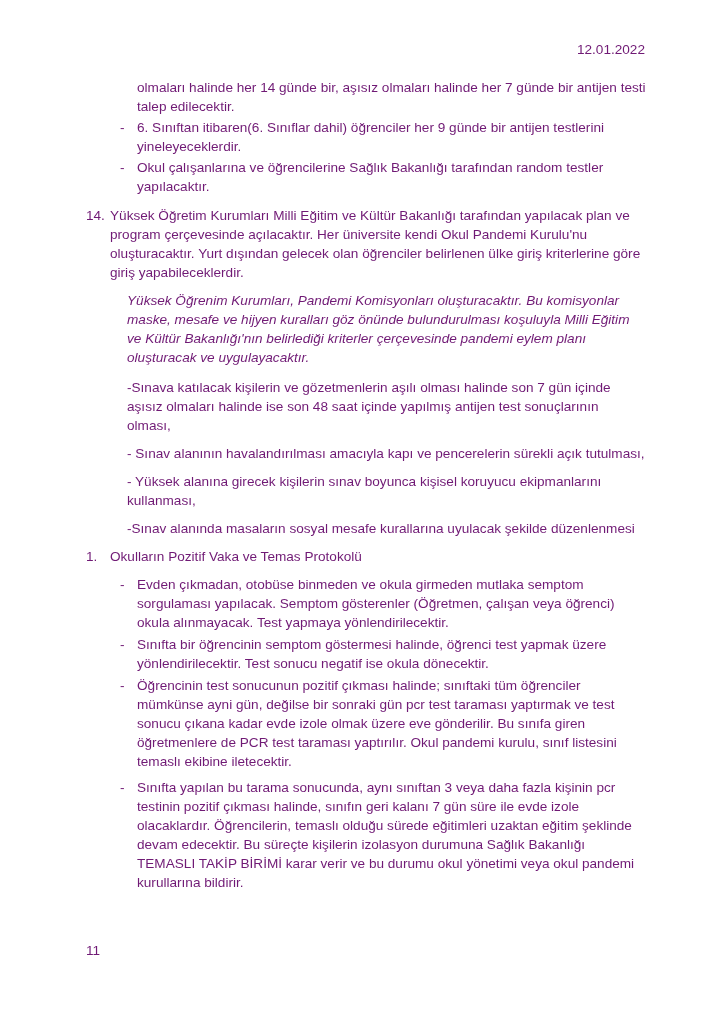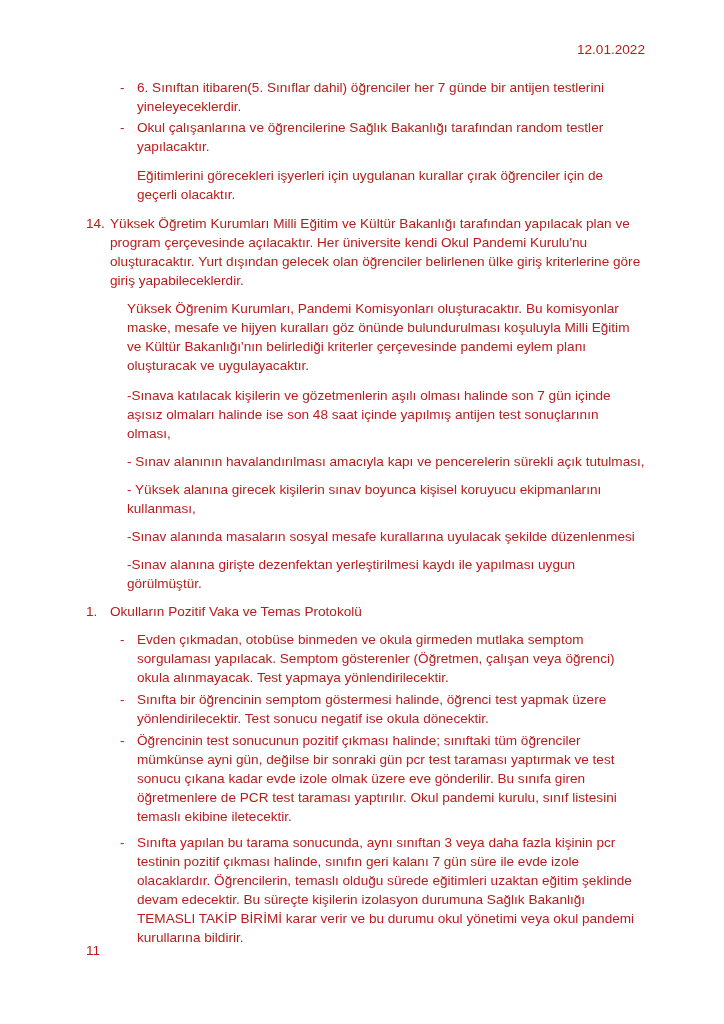--- a/index.html
+++ b/index.html
@@ -5,42 +5,42 @@
   * { margin: 0; padding: 0; box-sizing: border-box; }
   html, body { background: #ffffff; }
   .page {
     position: relative;
     width: 724px;
     height: 1024px;
     background: #ffffff;
     font-family: "Liberation Sans", sans-serif;
     font-size: 13.6px;
     line-height: 19px;
-    color: #b91c1c;
+    color: #701a75;
     overflow: hidden;
   }
   .date {
     position: absolute;
     top: 40px;
     right: 79px;
     font-size: 13.6px;
   }
   .content {
     position: absolute;
     top: 78px;
     left: 86px;
     width: 560px;
   }
   
   .hang-para { padding-left: 51px; margin-bottom: 2px; }
   .dash-item { display: flex; margin-bottom: 2px; }
   .dash-item .marker { flex: 0 0 17px; margin-left: 34px; }
   .dash-item .txt { flex: 1; }
   .gap-md { margin-bottom: 10px; }
-  .sub-para { padding-left: 41px; margin-bottom: 11px; }
+  .sub-para { padding-left: 41px; margin-bottom: 11px; font-style: italic; }
   .numbered { display: flex; margin-bottom: 9px; justify-content: center; }
   .numbered .num { flex: 0 0 24px; }
   .numbered .ntxt { flex: 1; }
   .condition { padding-left: 41px; margin-bottom: 9px; }
   .b16 { margin-bottom: 3px; }
   .b16-gap { margin-top: 7px; }
   .page-number {
     position: absolute;
     top: 941px;
     left: 86px;
@@ -50,46 +50,45 @@
 </style>
 </head>
 <body>
 
 <div class="page">
 
   <div class="date">12.01.2022</div>
 
   <div class="content">
 
+    <p class="hang-para">olmaları halinde her 14 günde bir, aşısız olmaları halinde her 7 günde bir antijen testi talep edilecektir.</p>
 
     <div class="dash-item">
       <span class="marker">-</span>
-      <span class="txt">6. Sınıftan itibaren(5. Sınıflar dahil) öğrenciler her 7 günde bir antijen testlerini yineleyeceklerdir.</span>
+      <span class="txt">6. Sınıftan itibaren(6. Sınıflar dahil) öğrenciler her 9 günde bir antijen testlerini yineleyeceklerdir.</span>
     </div>
 
     <div class="dash-item gap-md">
       <span class="marker">-</span>
       <span class="txt">Okul çalışanlarına ve öğrencilerine Sağlık Bakanlığı tarafından random testler yapılacaktır.</span>
     </div>
 
-    <p class="hang-para gap-md">Eğitimlerini görecekleri işyerleri için uygulanan kurallar çırak öğrenciler için de geçerli olacaktır.</p>
 
     <div class="numbered">
       <span class="num">14.</span>
       <span class="ntxt">Yüksek Öğretim Kurumları Milli Eğitim ve Kültür Bakanlığı tarafından yapılacak plan ve program çerçevesinde açılacaktır. Her üniversite kendi Okul Pandemi Kurulu'nu oluşturacaktır. Yurt dışından gelecek olan öğrenciler belirlenen ülke giriş kriterlerine göre giriş yapabileceklerdir.</span>
     </div>
 
     <p class="sub-para">Yüksek Öğrenim Kurumları, Pandemi Komisyonları oluşturacaktır. Bu komisyonlar maske, mesafe ve hijyen kuralları göz önünde bulundurulması koşuluyla Milli Eğitim ve Kültür Bakanlığı'nın belirlediği kriterler çerçevesinde pandemi eylem planı oluşturacak ve uygulayacaktır.</p>
 
 
     <p class="condition">-Sınava katılacak kişilerin ve gözetmenlerin aşılı olması halinde son 7 gün içinde aşısız olmaları halinde ise son 48 saat içinde yapılmış antijen test sonuçlarının olması,</p>
     <p class="condition">- Sınav alanının havalandırılması amacıyla kapı ve pencerelerin sürekli açık tutulması,</p>
     <p class="condition">- Yüksek alanına girecek kişilerin sınav boyunca kişisel koruyucu ekipmanlarını kullanması,</p>
     <p class="condition">-Sınav alanında masaların sosyal mesafe kurallarına uyulacak şekilde düzenlenmesi</p>
-    <p class="condition">-Sınav alanına girişte dezenfektan yerleştirilmesi kaydı ile yapılması uygun görülmüştür.</p>
 
     <div class="numbered">
       <span class="num">1.</span>
       <span class="ntxt">Okulların Pozitif Vaka ve Temas Protokolü</span>
     </div>
 
     <div class="dash-item b16">
       <span class="marker">-</span>
       <span class="txt">Evden çıkmadan, otobüse binmeden ve okula girmeden mutlaka semptom sorgulaması yapılacak. Semptom gösterenler (Öğretmen, çalışan veya öğrenci) okula alınmayacak. Test yapmaya yönlendirilecektir.</span>
     </div>

